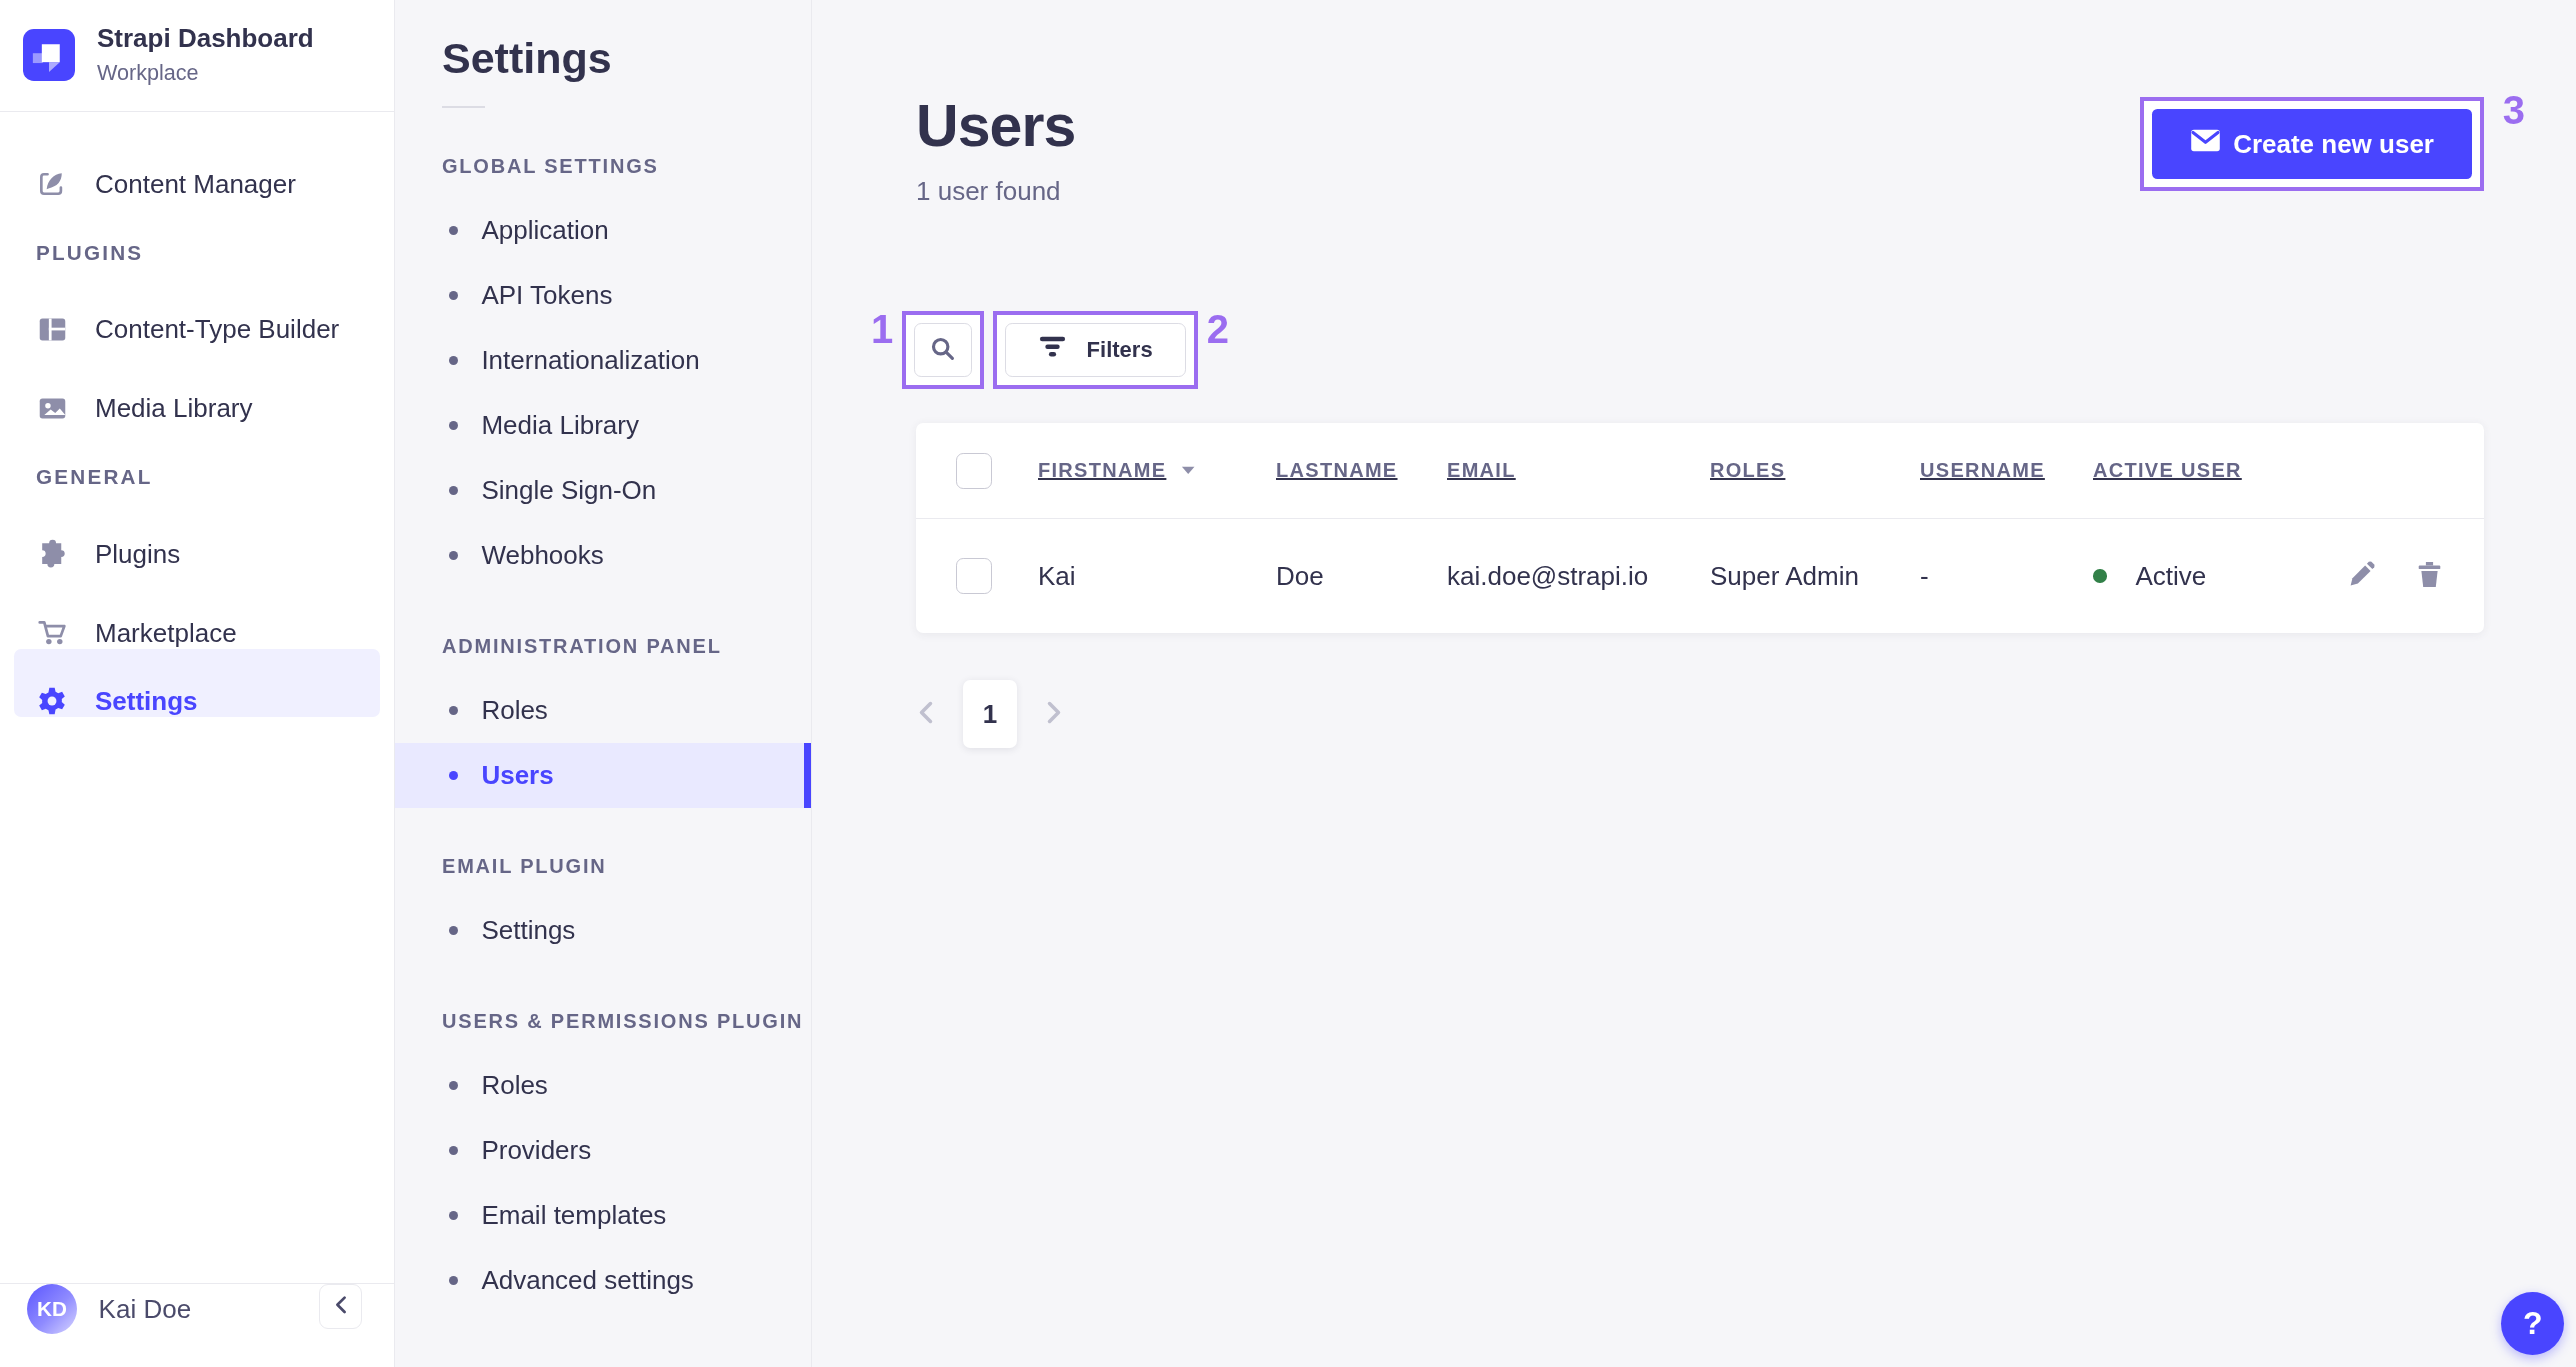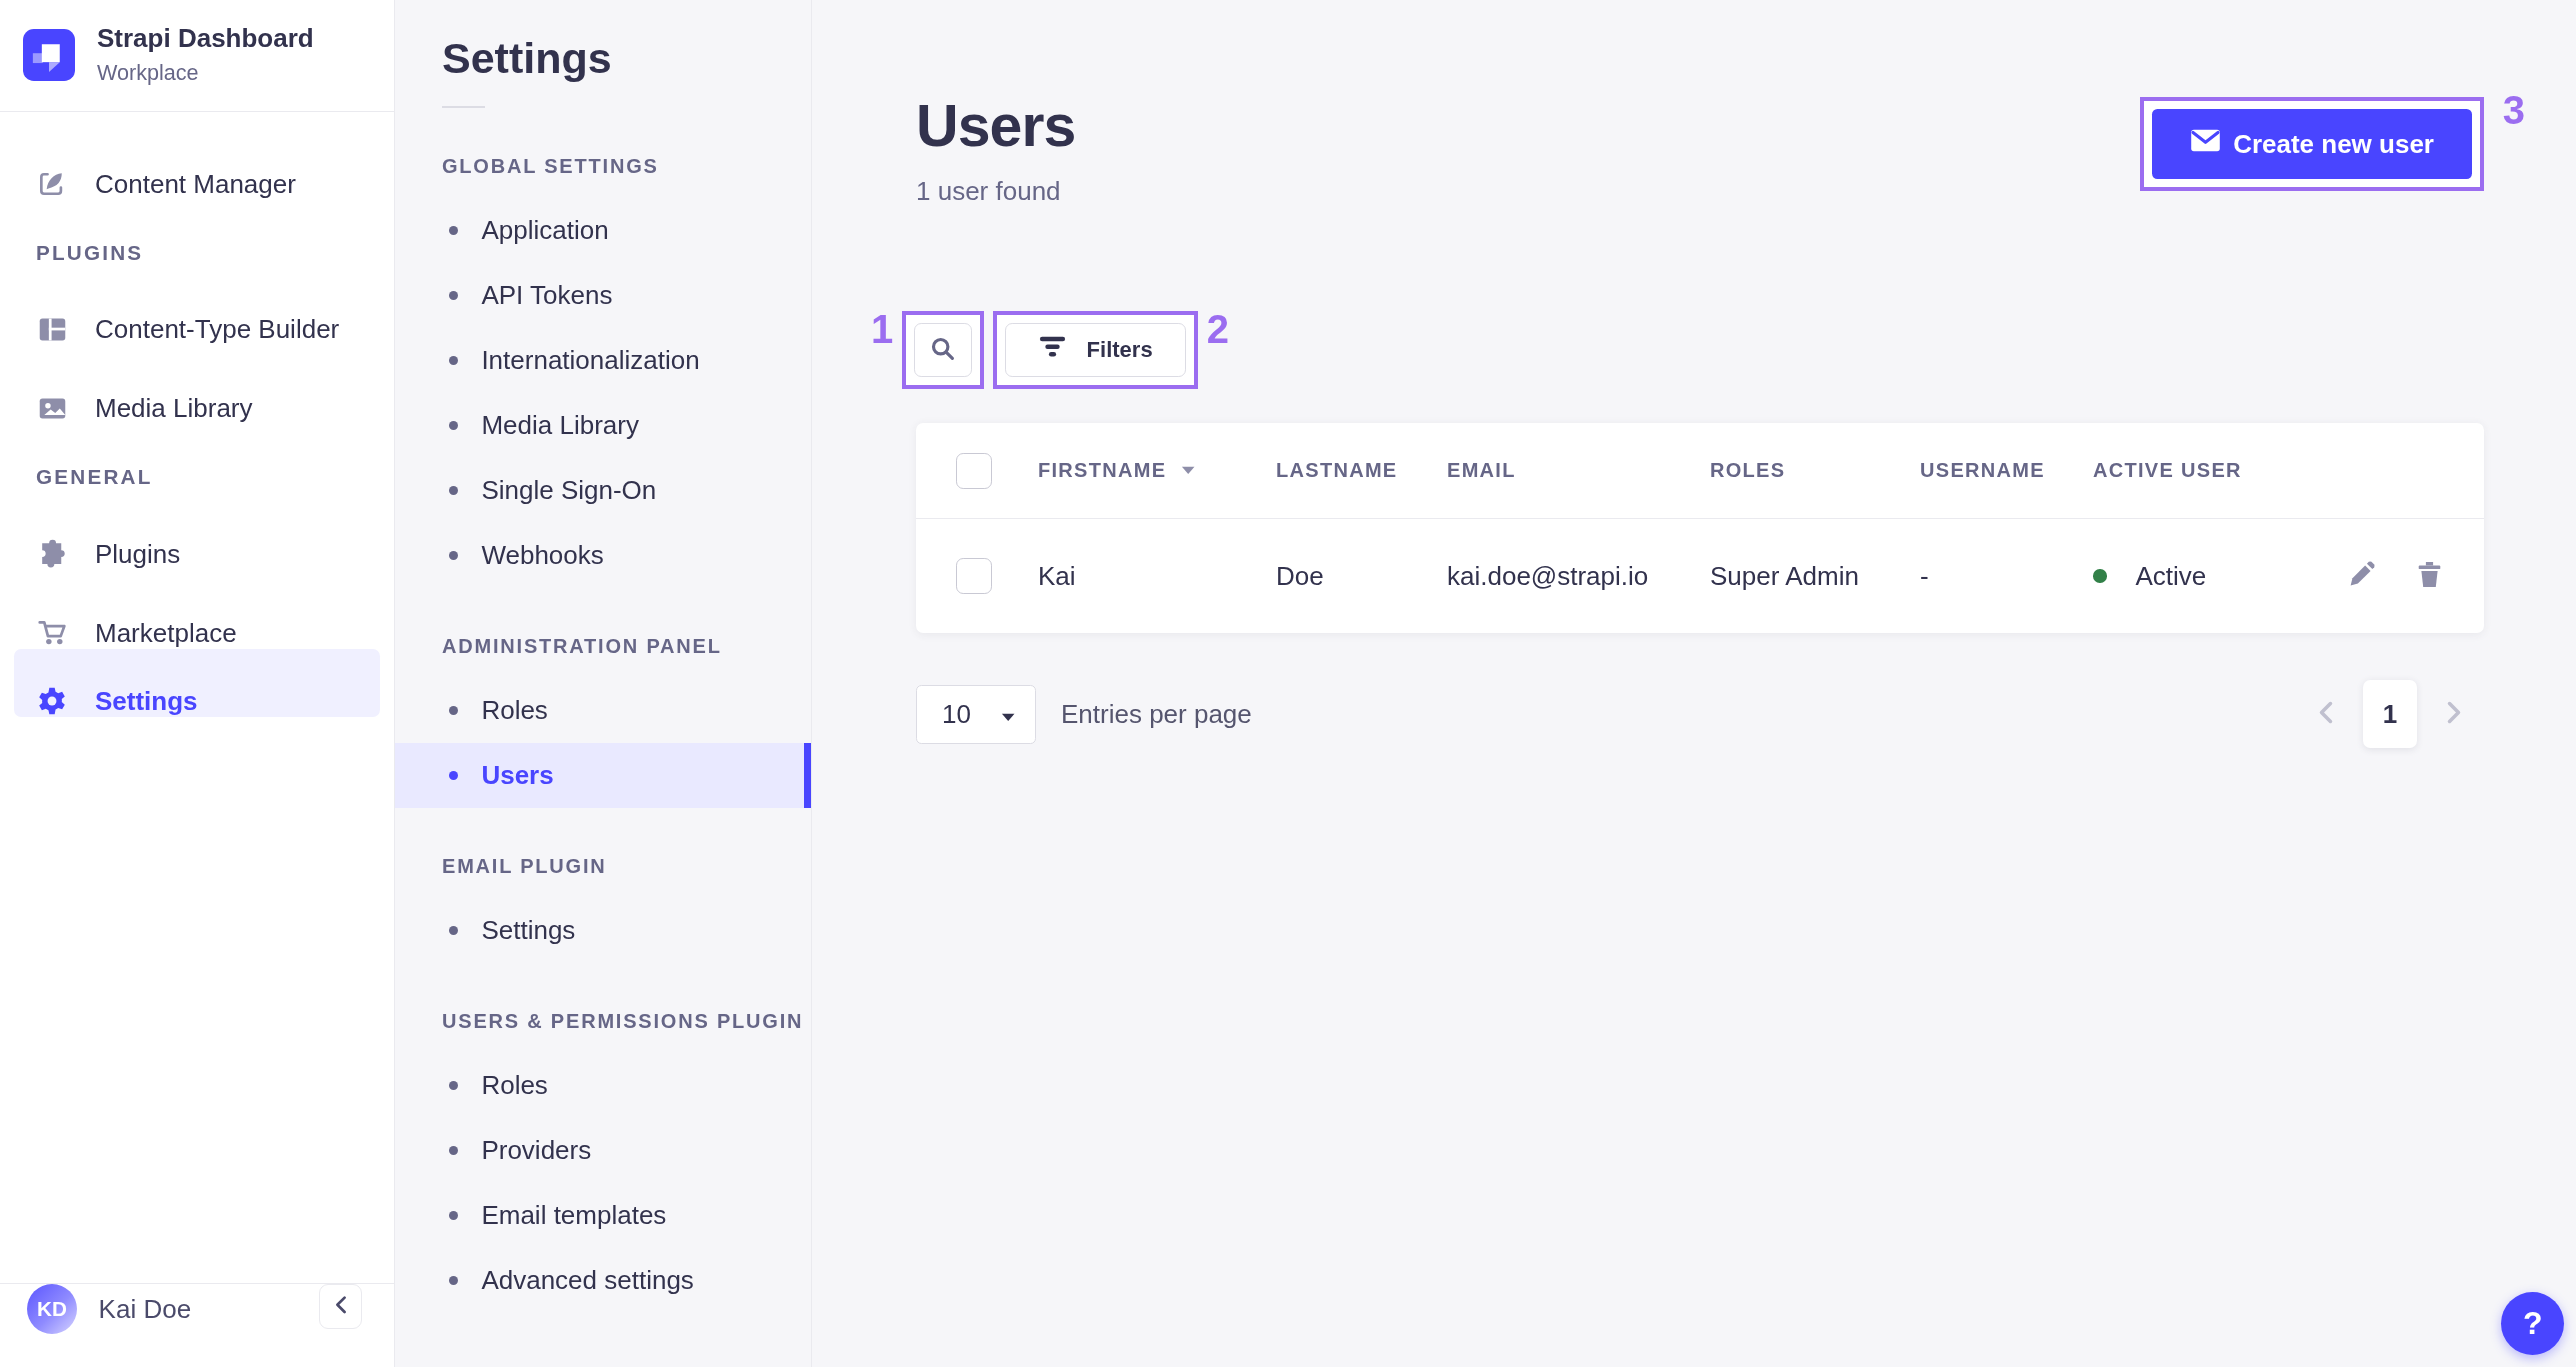--- a/index.html
+++ b/index.html
@@ -66,21 +66,21 @@
   .toolbar{ margin-top:104px; display:flex; align-items:flex-start; gap:9px; position:relative; }
   .toolbar .ann-box:first-of-type{ margin-left:-14.4px; }
   .num-1{ position:absolute; left:-45px; top:-1.8px; }
   .num-2{ margin-top:-1.8px; margin-left:0px; }
   .icon-btn{ width:58px; height:54px; background:#fff; border:1.8px solid var(--input-border); border-radius:7.2px; display:flex; align-items:center; justify-content:center; cursor:pointer; }
   .filters-btn{ height:54px; padding:0 32px; background:#fff; border:1.8px solid var(--input-border); border-radius:7.2px; display:flex; align-items:center; gap:20px; font-family:inherit; font-size:22px; font-weight:600; color:var(--text); cursor:pointer; }
 
   
   .card{ margin-top:34px; background:#fff; border-radius:7.2px; box-shadow:0 1.8px 9px rgba(50,50,77,0.07); overflow:hidden; }
   .trow{ display:grid; grid-template-columns:122px 238px 171px 263px 210px 173px 224px 1fr; align-items:center; }
-  .trow.thead{ height:95px; }
+  .trow.thead{ height:95px;text-decoration:underline; }
   .trow.tbody-row{ height:115px; border-top:1.8px solid var(--border); }
   .cell{ display:flex; align-items:center; }
   .cell.cb{ padding-left:40px; }
   .checkbox{ width:36px; height:36px; background:#fff; border:1.8px solid #c9c9d4; border-radius:7.2px; display:inline-block; cursor:pointer; }
   .th{ font-size:20px; font-weight:700; letter-spacing:1.3px; color:var(--muted); }
   .th .sort{ margin-left:14.4px; display:inline-flex; }
   .td{ font-size:26px; color:var(--text); }
   .status{ display:flex; align-items:center; gap:29px; }
   .dot{ width:13.5px; height:13.5px; border-radius:50%; background:var(--success); }
   .cell.actions{ justify-content:flex-end; padding-right:41px; gap:40px; }
@@ -380,31 +380,20 @@
                 <path d="M11 2 h8 v4 h-8 z" fill="#8e8ea9"></path>
                 <path d="M6 12 h18 l-2 18 h-14 z" fill="#8e8ea9"></path>
               </svg>
             </span>
           </button>
         </div>
       </div>
     </section>
 
     <div class="pagebar">
-      <div class="pagebar-left">
-        <button class="pagesize">
-          <span>10</span>
-          <span>
-            <svg width="14.4" height="10.8" viewBox="0 0 16 12">
-                <path d="M1 2 L8 10 L15 2 z" fill="#32324d"></path>
-              </svg>
-          </span>
-        </button>
-        <span class="entries-label">Entries per page</span>
-      </div>
       <div class="pagebar-right">
         <button class="pchev">
           <span>
             <svg width="20" height="25" viewBox="0 0 22 28" fill="none">
                 <path d="M16 4 L6 14 L16 24" stroke="#c0c0cf" stroke-width="4" stroke-linecap="round" stroke-linejoin="round"></path>
               </svg>
           </span>
         </button>
         <button class="pnum">1</button>
         <button class="pchev">

